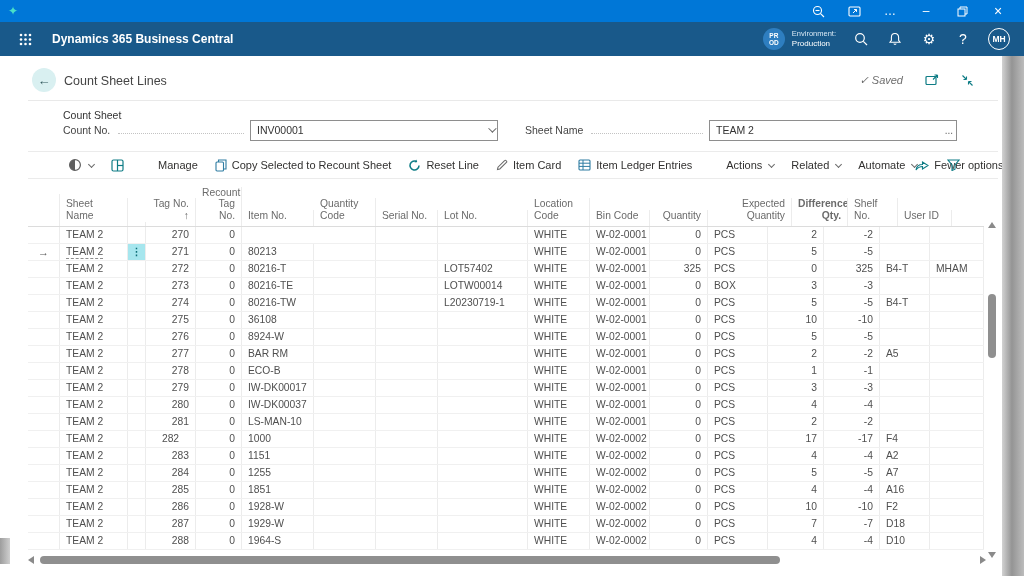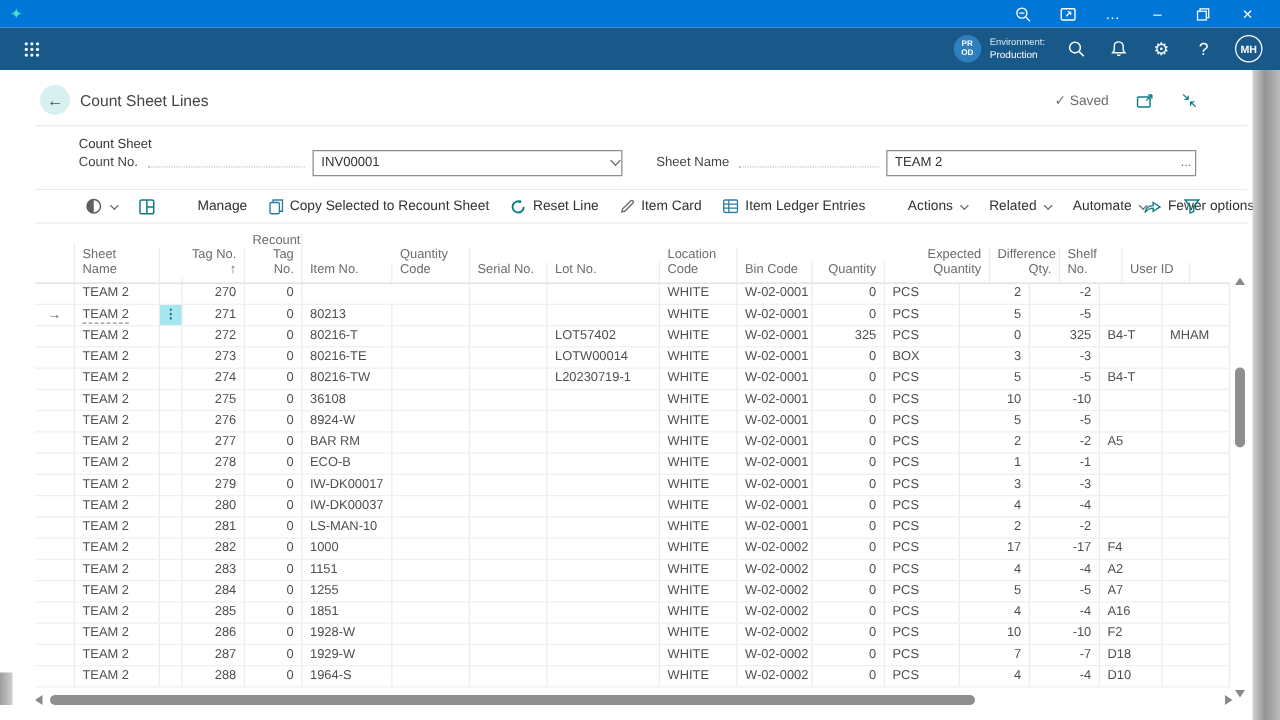--- a/index.html
+++ b/index.html
@@ -27,21 +27,21 @@
   .envtext .envname { color:#fff; font-size:8px; }
   .navicon { width:18px; height:18px; display:flex; align-items:center; justify-content:center; font-size:14px; color:#fff; }
   .avatar { width:22px; height:22px; border-radius:50%; border:1.5px solid #fff; display:flex; align-items:center; justify-content:center; font-size:8.5px; font-weight:bold; }
 
   
   .content { position:absolute; top:56px; left:0; width:1002px; height:520px; background:#fff; }
 
   .pageheader { position:absolute; top:6px; left:0; width:100%; height:38px; }
   .backbtn { position:absolute; left:32px; top:6px; width:24px; height:24px; border-radius:50%; background:#d9f0f1; color:#32595e; display:flex; align-items:center; justify-content:center; font-size:13px; }
   .pagetitle { position:absolute; left:64px; top:12px; font-size:12.5px; color:#454545; }
-  .savegroup { position:absolute; right:44px; top:12px; display:flex; align-items:flex-end; gap:22px; }
+  .savegroup { position:absolute; right:28px; top:12px; display:flex; align-items:flex-start; gap:22px;font-style:italic; }
   .savedtext { font-size:11px; color:#6e6e6e; }
   .hdricon { color:#0e7c85; display:flex; }
   .hdr-divider { position:absolute; top:44px; left:28px; right:4px; height:1px; background:#e9e9e9; }
 
   
   .groupcap { position:absolute; left:63px; top:53px; font-size:10.5px; color:#333; }
   .formrow { position:absolute; top:63px; left:63px; right:40px; height:24px; }
   .field { position:absolute; display:flex; align-items:center; height:22px; }
   .f1 { left:0; width:435px; }
   .f2 { left:462px; width:432px; }
@@ -130,20 +130,21 @@
             <circle cx="11" cy="2" r="1.3"></circle>
             <circle cx="2" cy="6.5" r="1.3"></circle>
             <circle cx="6.5" cy="6.5" r="1.3"></circle>
             <circle cx="11" cy="6.5" r="1.3"></circle>
             <circle cx="2" cy="11" r="1.3"></circle>
             <circle cx="6.5" cy="11" r="1.3"></circle>
             <circle cx="11" cy="11" r="1.3"></circle>
           </g>
         </svg>
     </span>
+    <span class="apptitle">Dynamics 365 Business Central</span>
     <div class="nav-right">
       <div class="envgroup">
         <span class="envbadge">
             <span>PR</span>
             <span>OD</span>
           </span>
         <span class="envtext"><span>Environment:</span><br><span class="envname">Production</span></span>
       </div>
       <span class="navicon">
         <svg width="14" height="14" viewBox="0 0 14 14">
@@ -310,21 +311,21 @@
 No.</div>
           <div class="hcell" style="width: 72px;">Item No.</div>
           <div class="hcell" style="width: 62px;">Quantity Code</div>
           <div class="hcell" style="width: 62px;">Serial No.</div>
           <div class="hcell" style="width: 90px;">Lot No.</div>
           <div class="hcell" style="width: 62px;">Location Code</div>
           <div class="hcell" style="width: 60px;">Bin Code</div>
           <div class="hcell r" style="width: 58px;">Quantity</div>
           <div class="hcell r" style="width: 56px; margin-left: 28px;">Expected
 Quantity</div>
-          <div class="hcell r" style="width: 56px;">Difference Qty.</div>
+          <div class="hcell r" style="width: 56px; font-weight: bold;">Difference Qty.</div>
           <div class="hcell" style="width: 50px;">Shelf No.</div>
           <div class="hcell" style="width: 54px;">User ID</div>
         </div>
       <div>
           <div class="trow">
             <div class="cell selcol"></div>
             <div class="cell" style="width: 68px;">TEAM 2</div>
             <div class="cell" style="width: 18px;"></div>
             <div class="cell r" style="width: 50px;">270</div>
             <div class="cell r" style="width: 46px;">0</div>
@@ -547,21 +548,21 @@
             <div class="cell" style="width: 60px;">PCS</div>
             <div class="cell r" style="width: 56px;">2</div>
             <div class="cell r" style="width: 56px;">-2</div>
             <div class="cell" style="width: 50px;"></div>
             <div class="cell" style="width: 54px;"></div>
           </div>
           <div class="trow">
             <div class="cell selcol"></div>
             <div class="cell" style="width: 68px;">TEAM 2</div>
             <div class="cell" style="width: 18px;"></div>
-            <div class="cell r" style="width: 50px;">282</div>
+            <div class="cell r" style="width: 50px; text-align: center;">282</div>
             <div class="cell r" style="width: 46px;">0</div>
             <div class="cell" style="width: 72px;">1000</div>
             <div class="cell" style="width: 62px;"></div>
             <div class="cell" style="width: 62px;"></div>
             <div class="cell" style="width: 90px;"></div>
             <div class="cell" style="width: 62px;">WHITE</div>
             <div class="cell" style="width: 60px;">W-02-0002</div>
             <div class="cell r" style="width: 58px;">0</div>
             <div class="cell" style="width: 60px;">PCS</div>
             <div class="cell r" style="width: 56px;">17</div>

